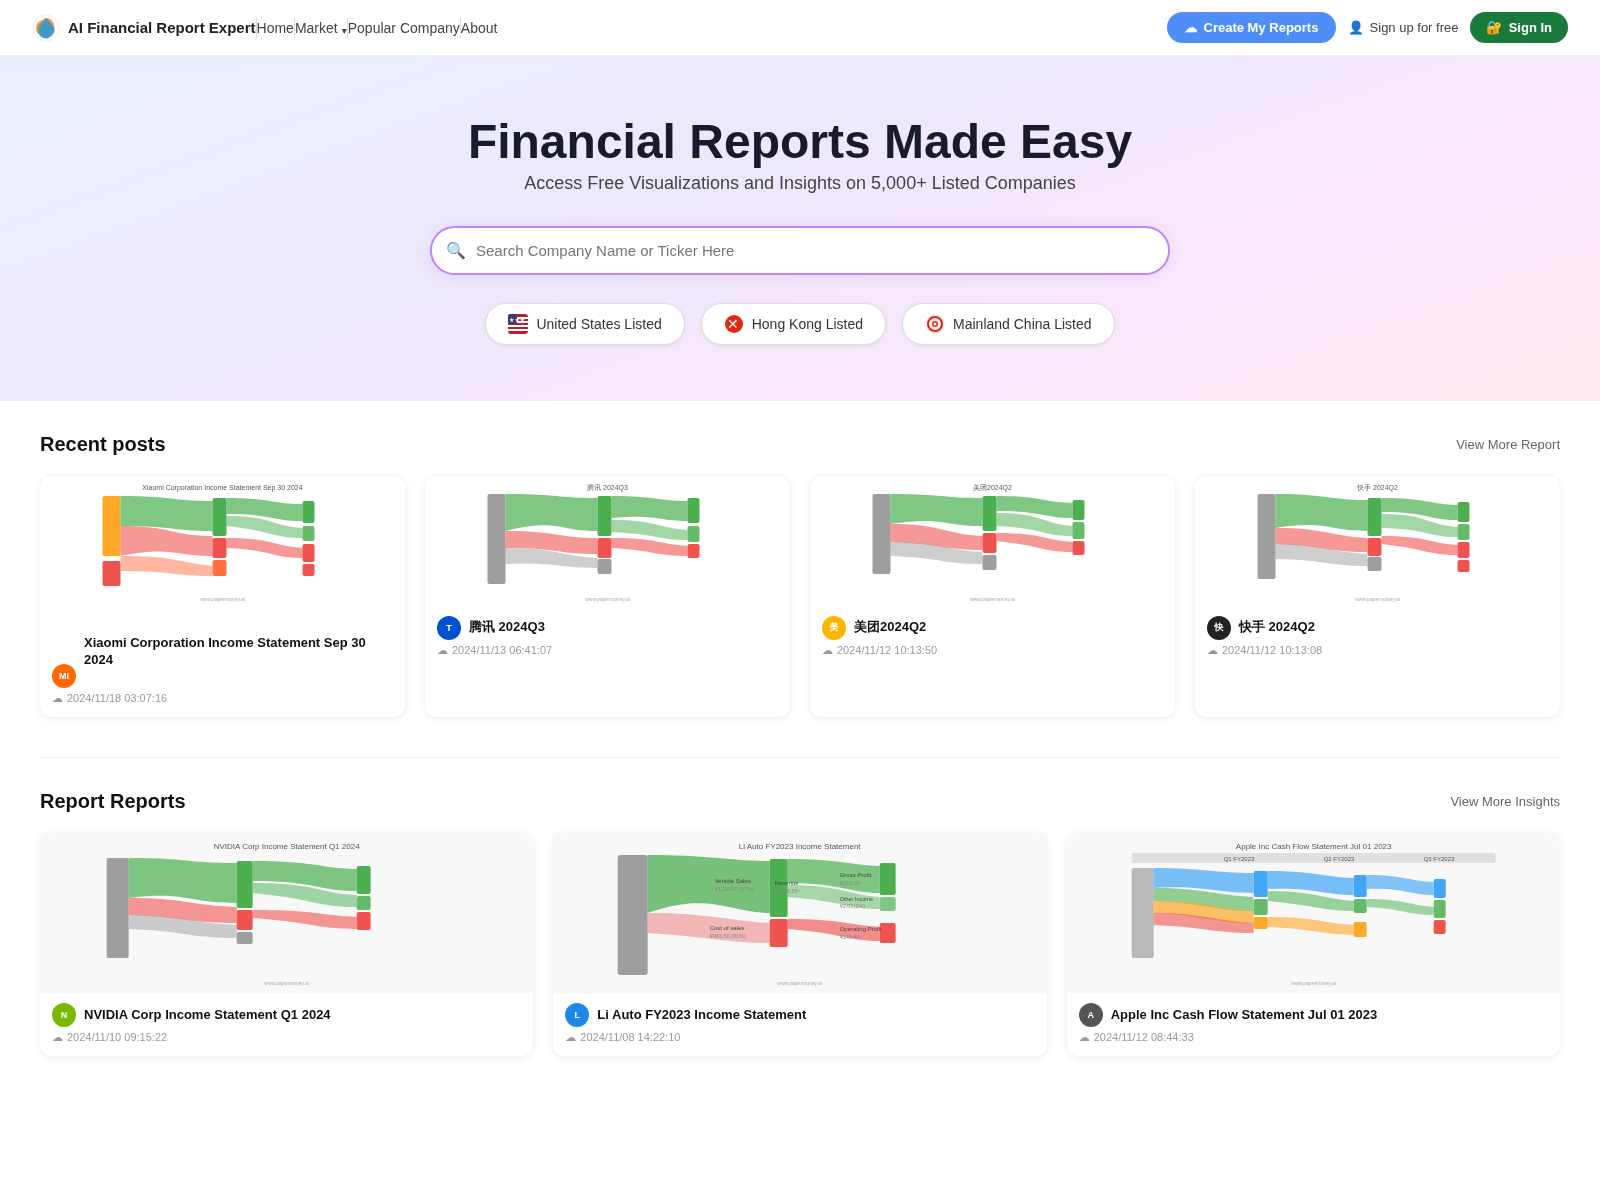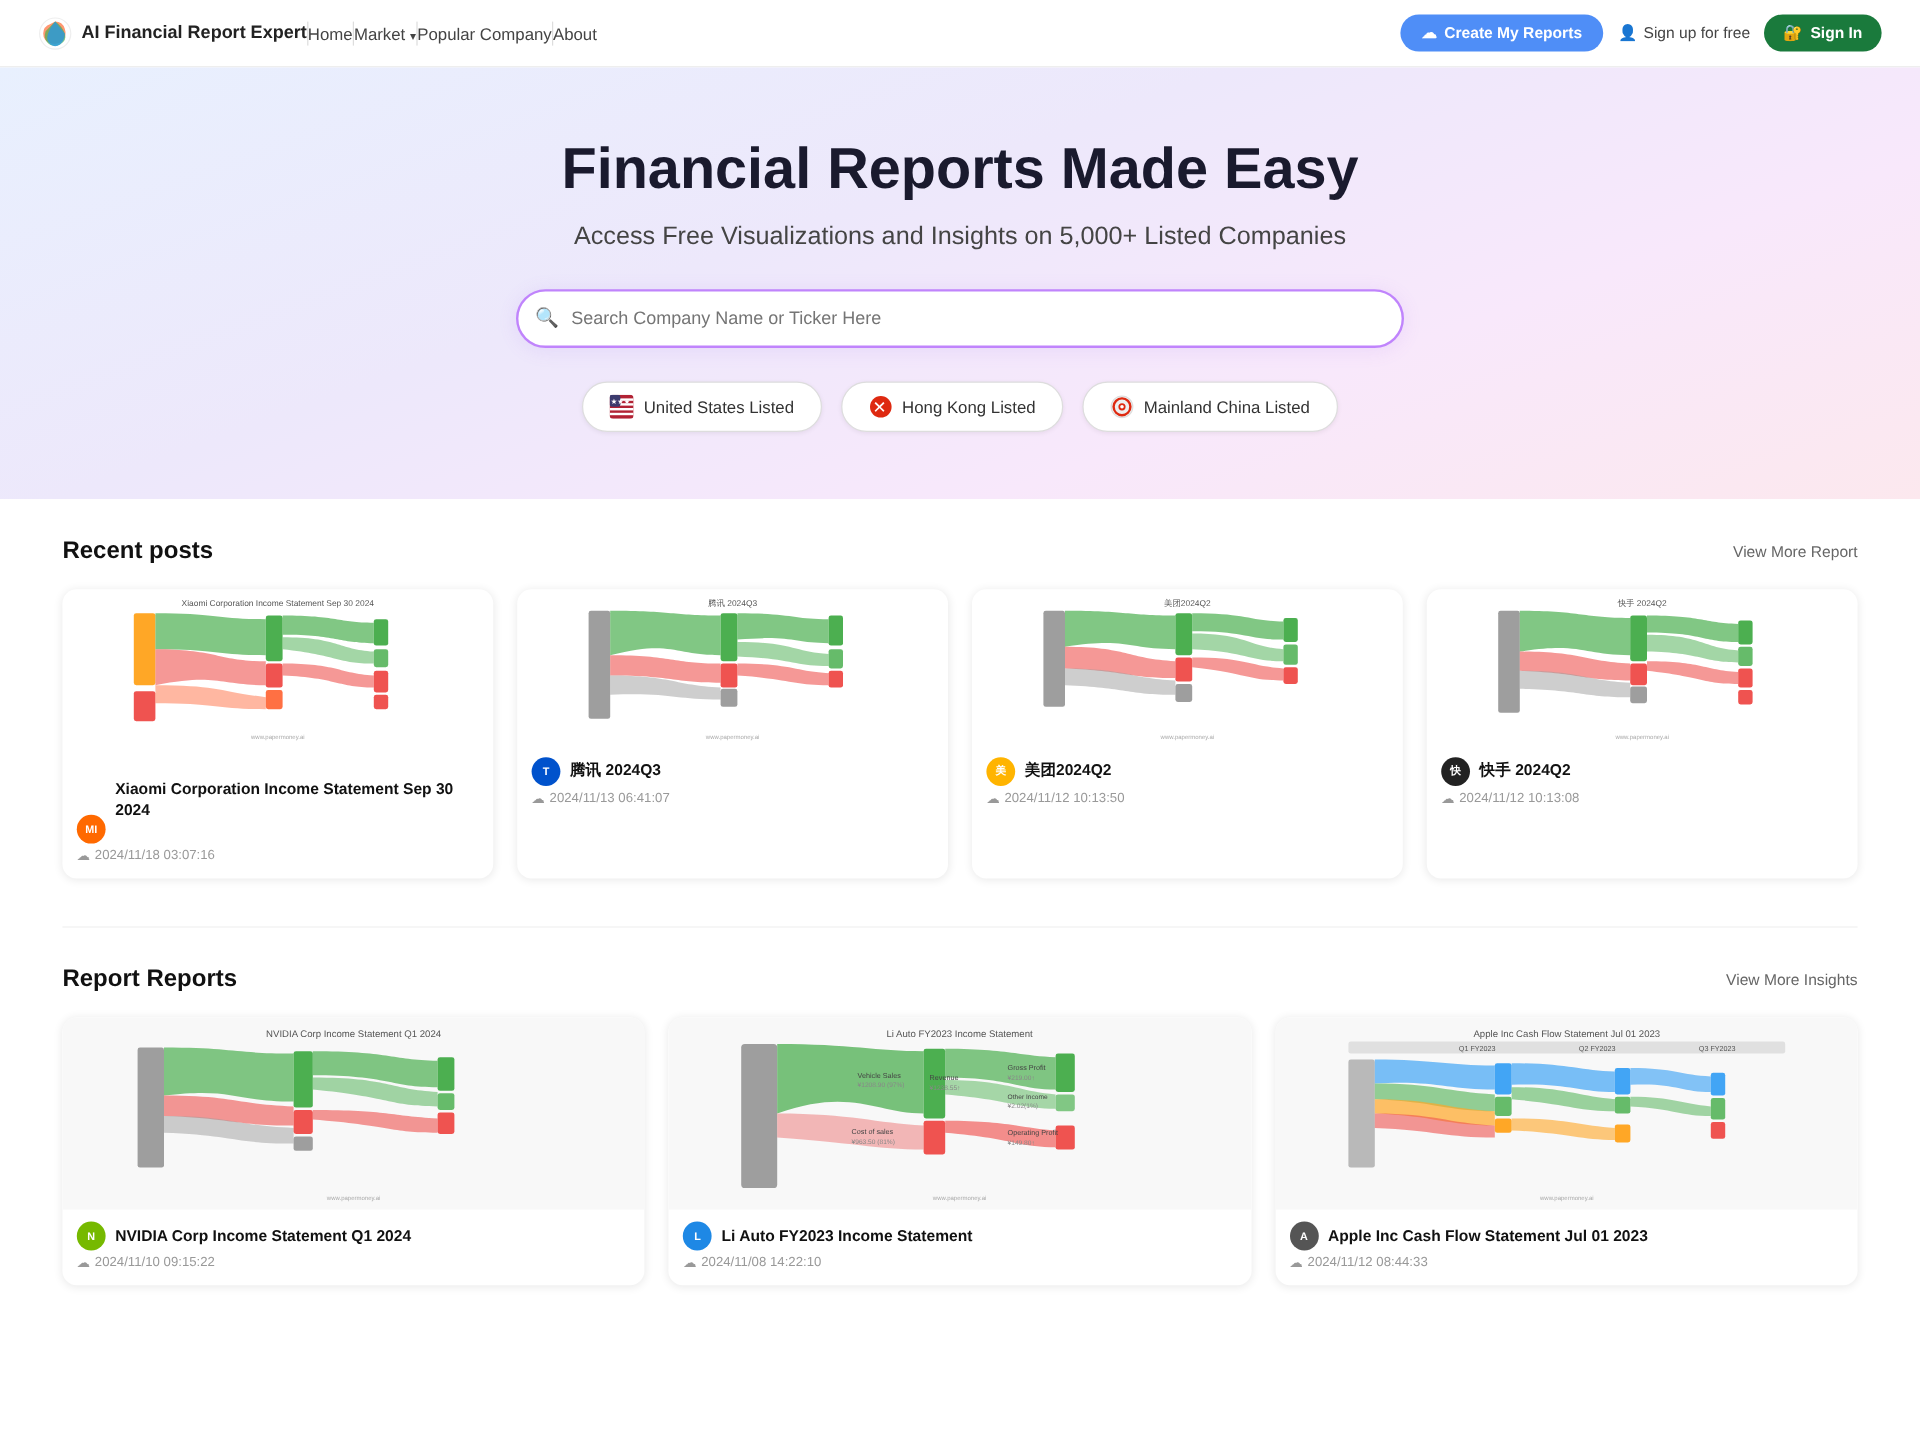--- a/index.html
+++ b/index.html
@@ -35,22 +35,22 @@
     }
 
     
     .hero {
       background: linear-gradient(160deg, #e8f0fe 0%, #ede8fb 40%, #f8e8fb 70%, #fce8ee 100%);
       padding: 60px 32px 56px;
       text-align: center;
       min-height: 340px;
       display: flex; flex-direction: column; align-items: center; justify-content: center;
     }
-    .hero-title { font-size: 48px; font-weight: 700; color: #1a1a2e; margin-bottom: 16px; line-height: 1.1; }
-    .hero-subtitle { font-size: 21px; color: #444; margin-bottom: 32px; font-weight: 400; }
+    .hero-title { font-size: 48px; font-weight: 700; color: #1a1a2e; margin-bottom: 4px; line-height: 1.1; }
+    .hero-subtitle { font-size: 18px; color: #444; margin-bottom: 32px; font-weight: 400; }
     .search-wrapper {
       width: 100%; max-width: 740px;
       position: relative; margin-bottom: 28px;
     }
     .search-input {
       width: 100%; padding: 14px 20px 14px 44px;
       border: 2px solid #c084fc; border-radius: 32px;
       font-size: 15px; outline: none; background: #fff;
       box-shadow: 0 2px 16px rgba(160, 100, 240, 0.12);
     }
@@ -62,21 +62,21 @@
     .market-btn {
       display: flex; align-items: center; gap: 8px;
       padding: 10px 22px; background: #fff; border: 1.5px solid #ddd;
       border-radius: 24px; font-size: 14px; font-weight: 500; color: #333;
       cursor: pointer; box-shadow: 0 1px 4px rgba(0,0,0,0.07);
       transition: box-shadow 0.2s;
     }
     .market-btn-icon { width: 20px; height: 20px; }
 
     
-    .main { padding: 32px 52px; background: #fff; }
+    .main { padding: 32px 40px; background: #fff; }
 
     
     .section-header { display: flex; justify-content: space-between; align-items: center; margin-bottom: 20px; }
     .section-title { font-size: 20px; font-weight: 700; color: #111; }
     .view-more { font-size: 13px; color: #666; text-decoration: none; cursor: pointer; margin-left: 31px; }
 
     
     .posts-grid { display: grid; grid-template-columns: repeat(4, 1fr); gap: 20px; margin-bottom: 40px; }
     .post-card { border-radius: 12px; overflow: hidden; box-shadow: 0 1px 8px rgba(0,0,0,0.09); cursor: pointer; transition: transform 0.15s; }
     

